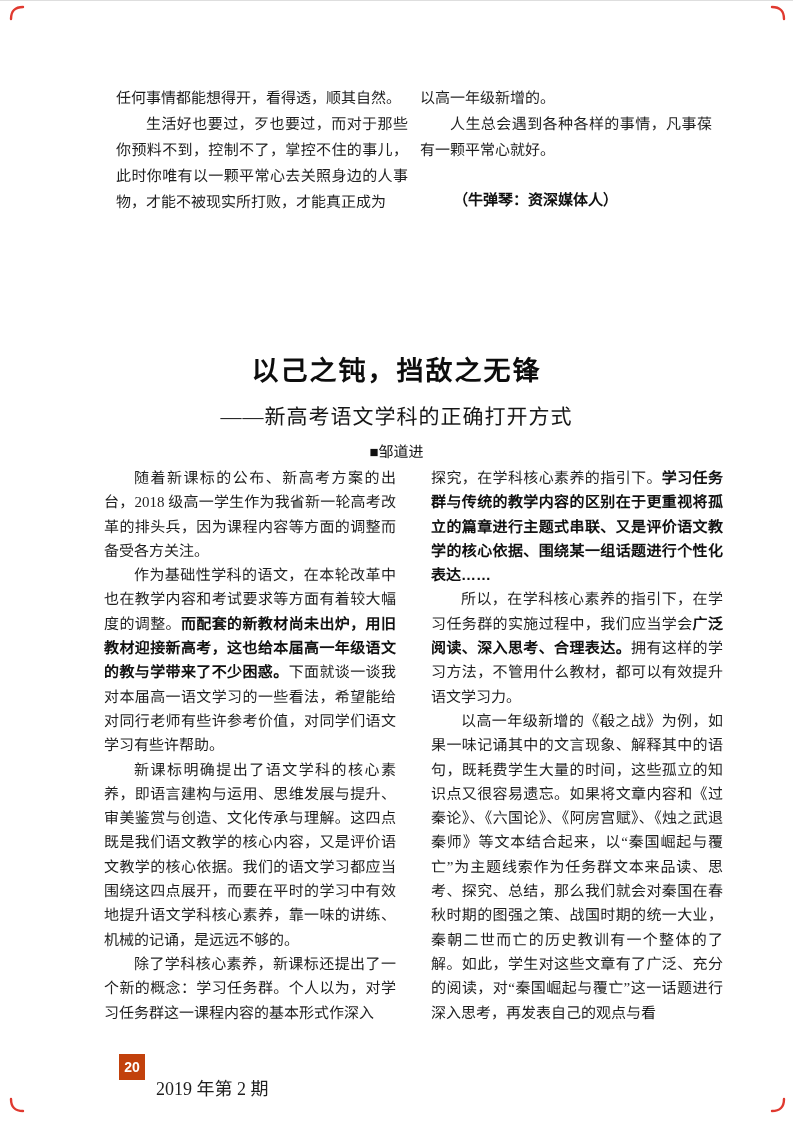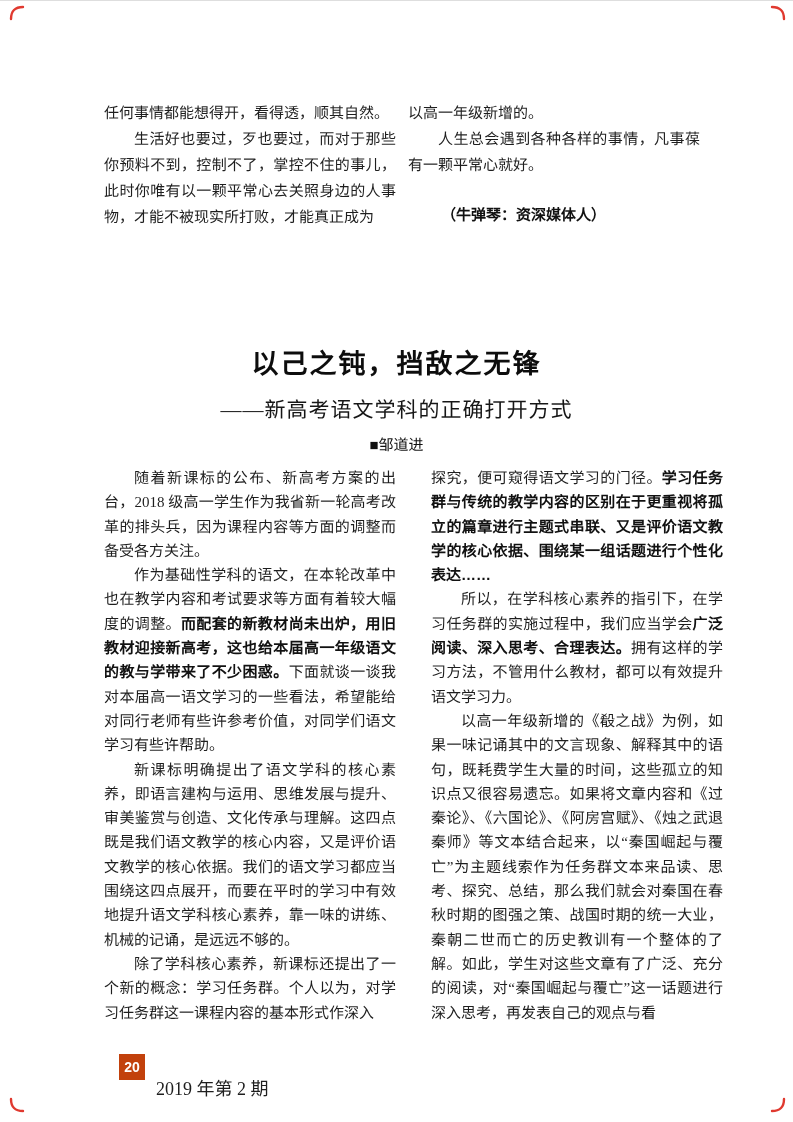--- a/index.html
+++ b/index.html
@@ -20,21 +20,21 @@
   .crop { position: absolute; width: 16px; height: 16px; }
   .crop.tl { left: 9px;  top: 5px; }
   .crop.tr { right: 7px; top: 5px;  transform: scaleX(-1); }
   .crop.bl { left: 9px;  bottom: 9px; transform: scaleY(-1); }
   .crop.br { right: 7px; bottom: 9px; transform: scale(-1,-1); }
 
   .top-cols, .body-cols {
     position: absolute; left: 104px; width: 596px;
     display: flex; gap: 12px;
   }
-  .top-cols  { top: 100px; }
+  .top-cols  { top: 85px; margin-left: 12px; }
   .body-cols { top: 466px; gap: 35px; }
   .col { flex: 0 0 292px; width: 292px; }
 
   .col p {
     margin: 0;
     font-size: 15px;
     line-height: 24.3px;
     text-align: justify;
     word-break: normal;
   }
@@ -46,21 +46,21 @@
     color: #111;
   }
   p.byline {
     margin-top: 24px;
     text-indent: 2.2em;
     font-family: "Liberation Sans", sans-serif;
     font-weight: 700;
     color: #111;
   }
 
-  .title-block { position: absolute; left: 0; top: 342px; width: 793px; text-align: center; }
+  .title-block { position: absolute; left: 0; top: 349px; width: 793px; text-align: center; }
   .title-block h1 {
     margin: 0;
     font-size: 27px;
     font-weight: 900;
     letter-spacing: 2px;
     color: #0d0d0d;
     font-family: "Liberation Serif", serif;
   }
   .subtitle {
     margin-top: 12px;
@@ -126,21 +126,21 @@
   </div>
 
   <div class="body-cols">
     <div class="col">
         <p class="indent"><span>随着新课标的公布、新高考方案的出台，2018 级高一学生作为我省新一轮高考改革的排头兵，因为课程内容等方面的调整而备受各方关注。</span></p>
         <p class="indent"><span>作为基础性学科的语文，在本轮改革中也在教学内容和考试要求等方面有着较大幅度的调整。</span><span class="b">而配套的新教材尚未出炉，用旧教材迎接新高考，这也给本届高一年级语文的教与学带来了不少困惑。</span><span>下面就谈一谈我对本届高一语文学习的一些看法，希望能给对同行老师有些许参考价值，对同学们语文学习有些许帮助。</span></p>
         <p class="indent"><span>新课标明确提出了语文学科的核心素养，即语言建构与运用、思维发展与提升、审美鉴赏与创造、文化传承与理解。这四点既是我们语文教学的核心内容，又是评价语文教学的核心依据。我们的语文学习都应当围绕这四点展开，而要在平时的学习中有效地提升语文学科核心素养，靠一味的讲练、机械的记诵，是远远不够的。</span></p>
         <p class="indent"><span>除了学科核心素养，新课标还提出了一个新的概念：学习任务群。个人以为，对学习任务群这一课程内容的基本形式作深入</span></p>
       </div>
     <div class="col">
-        <p><span>探究，便可窥得语文学习的门径。</span><span class="b">学习任务群与传统的教学内容的区别在于更重视将孤立的篇章进行主题式串联、又是评价语文教学的核心依据、围绕某一组话题进行个性化表达……</span></p>
+        <p><span>探究，在学科核心素养的指引下。</span><span class="b">学习任务群与传统的教学内容的区别在于更重视将孤立的篇章进行主题式串联、又是评价语文教学的核心依据、围绕某一组话题进行个性化表达……</span></p>
         <p class="indent"><span>所以，在学科核心素养的指引下，在学习任务群的实施过程中，我们应当学会</span><span class="b">广泛阅读、深入思考、合理表达。</span><span>拥有这样的学习方法，不管用什么教材，都可以有效提升语文学习力。</span></p>
         <p class="indent"><span>以高一年级新增的《殽之战》为例，如果一味记诵其中的文言现象、解释其中的语句，既耗费学生大量的时间，这些孤立的知识点又很容易遗忘。如果将文章内容和《过秦论》、《六国论》、《阿房宫赋》、《烛之武退秦师》等文本结合起来，以“秦国崛起与覆亡”为主题线索作为任务群文本来品读、思考、探究、总结，那么我们就会对秦国在春秋时期的图强之策、战国时期的统一大业，秦朝二世而亡的历史教训有一个整体的了解。如此，学生对这些文章有了广泛、充分的阅读，对“秦国崛起与覆亡”这一话题进行深入思考，再发表自己的观点与看</span></p>
       </div>
   </div>
 
   <div class="footer">
     <div class="pagenum">20</div>
     <div class="issue">2019 年第 2 期</div>
   </div>
 

